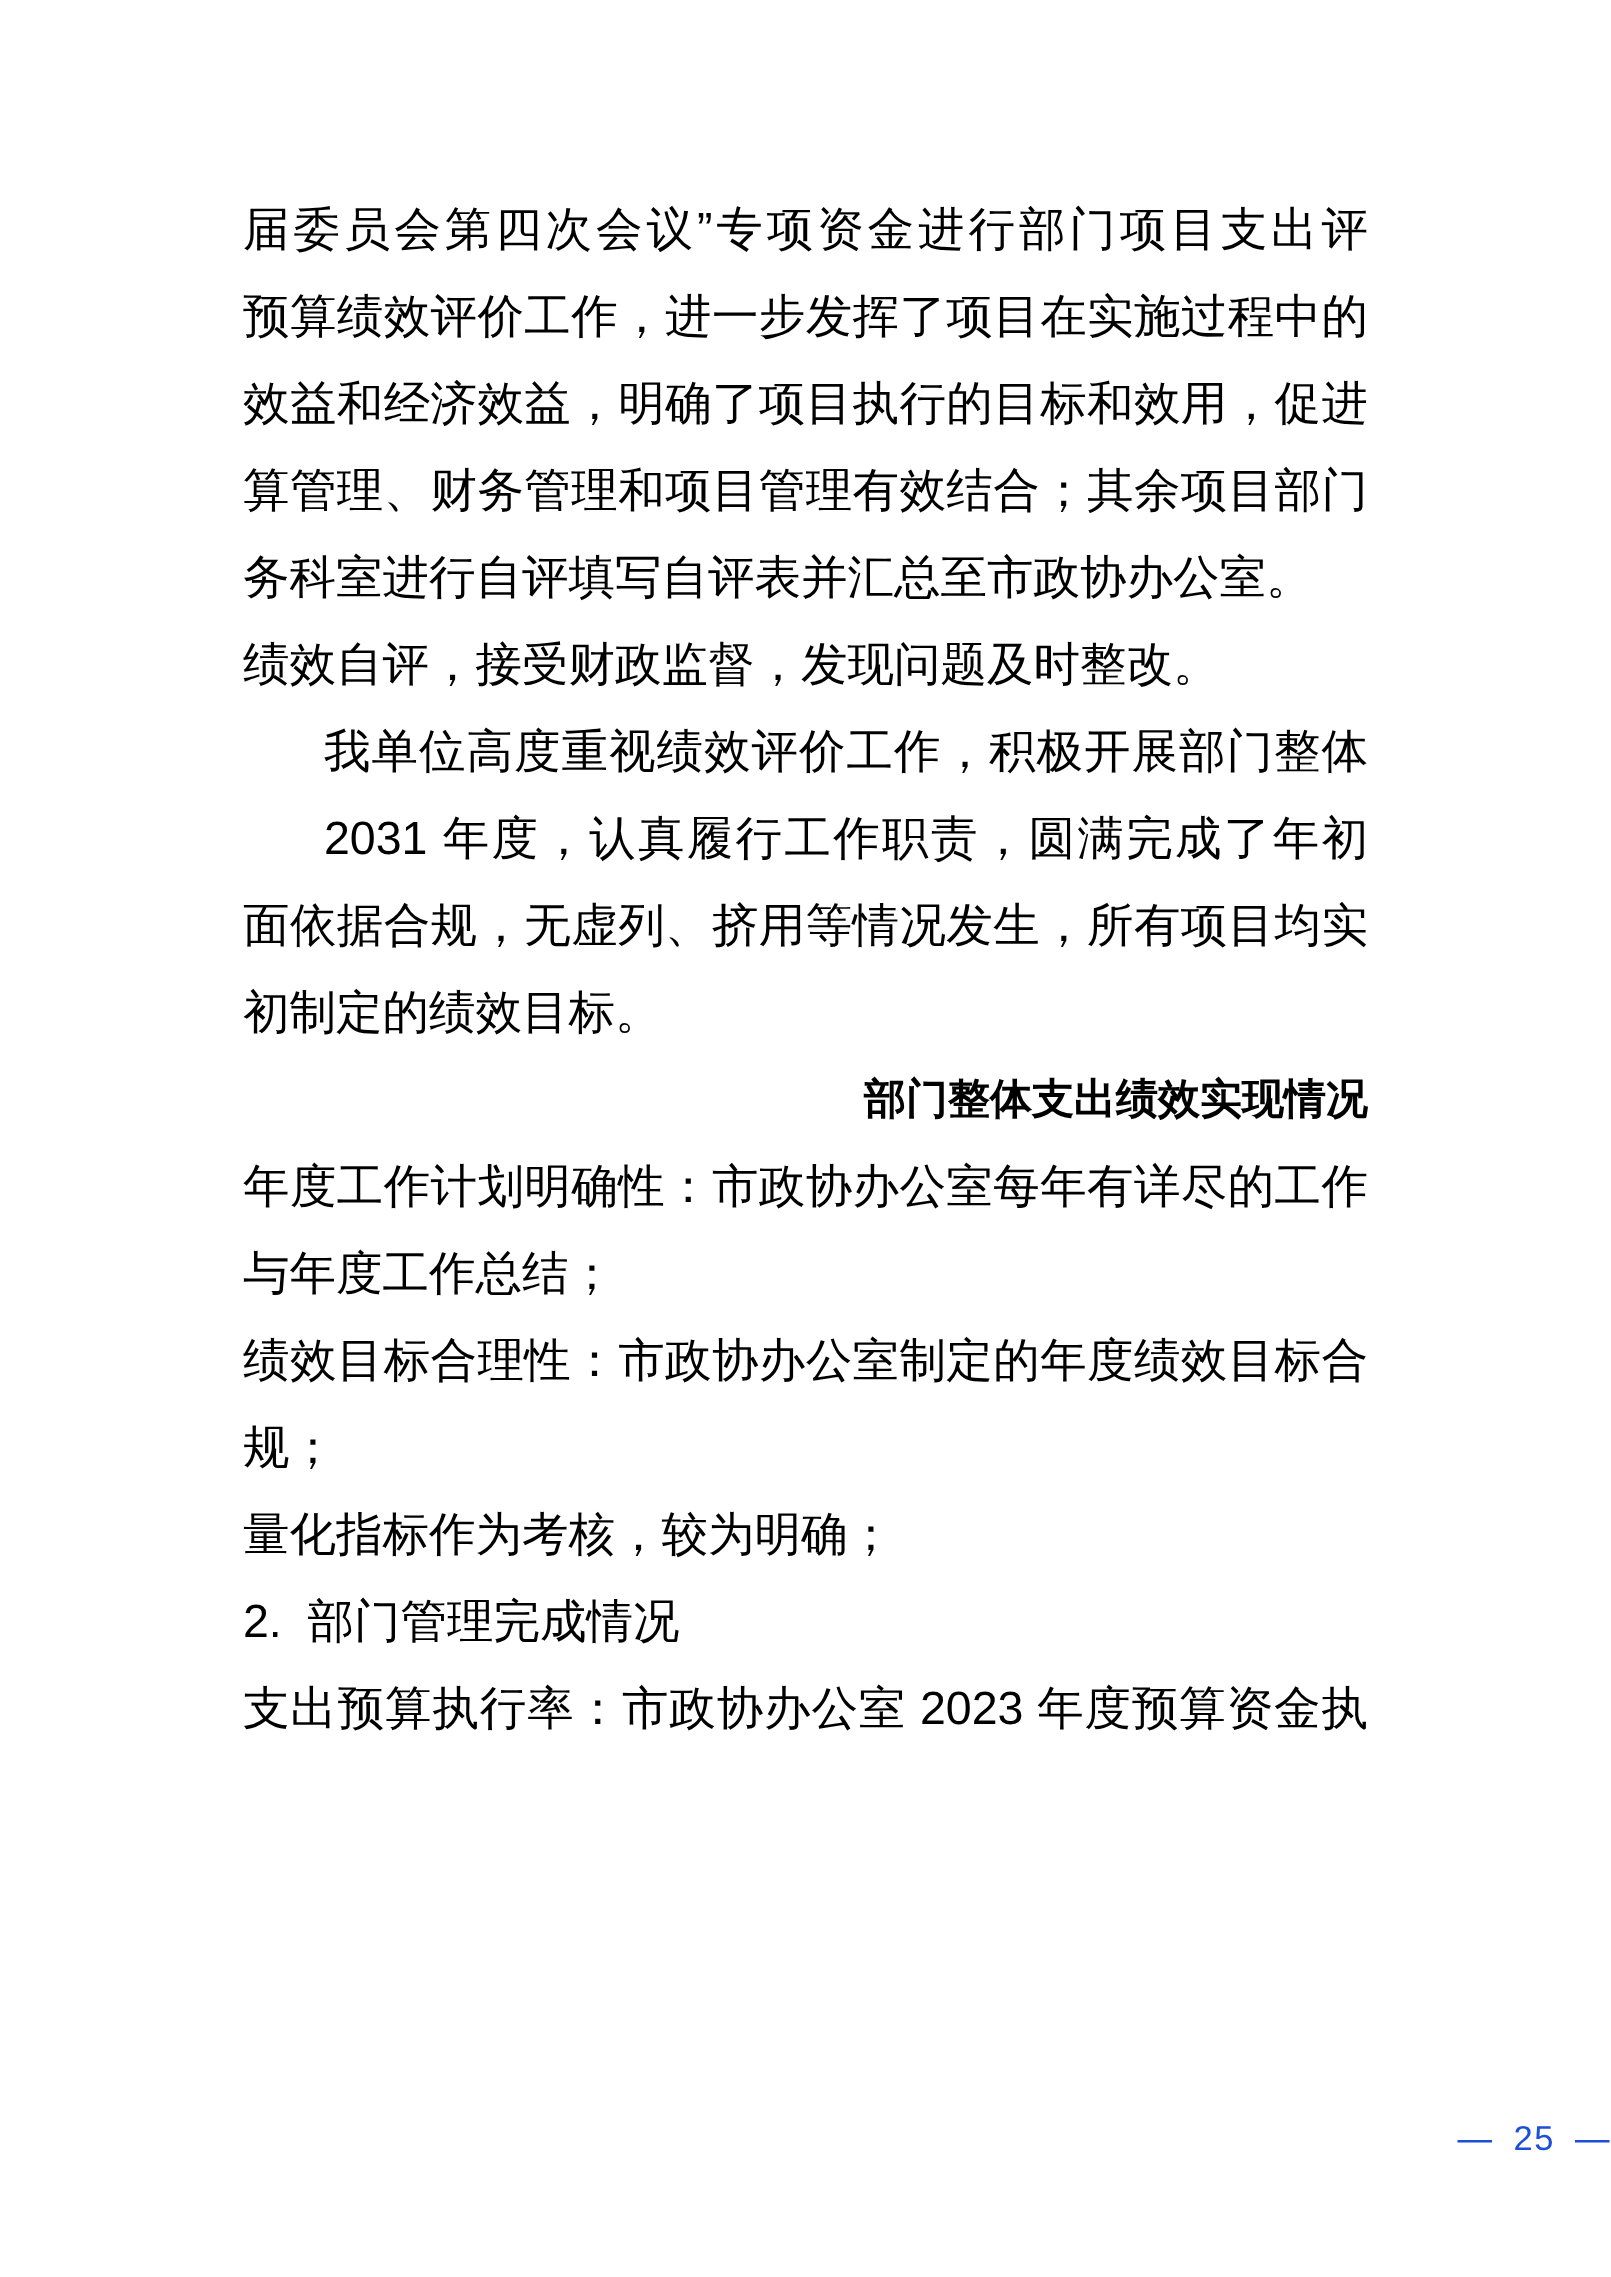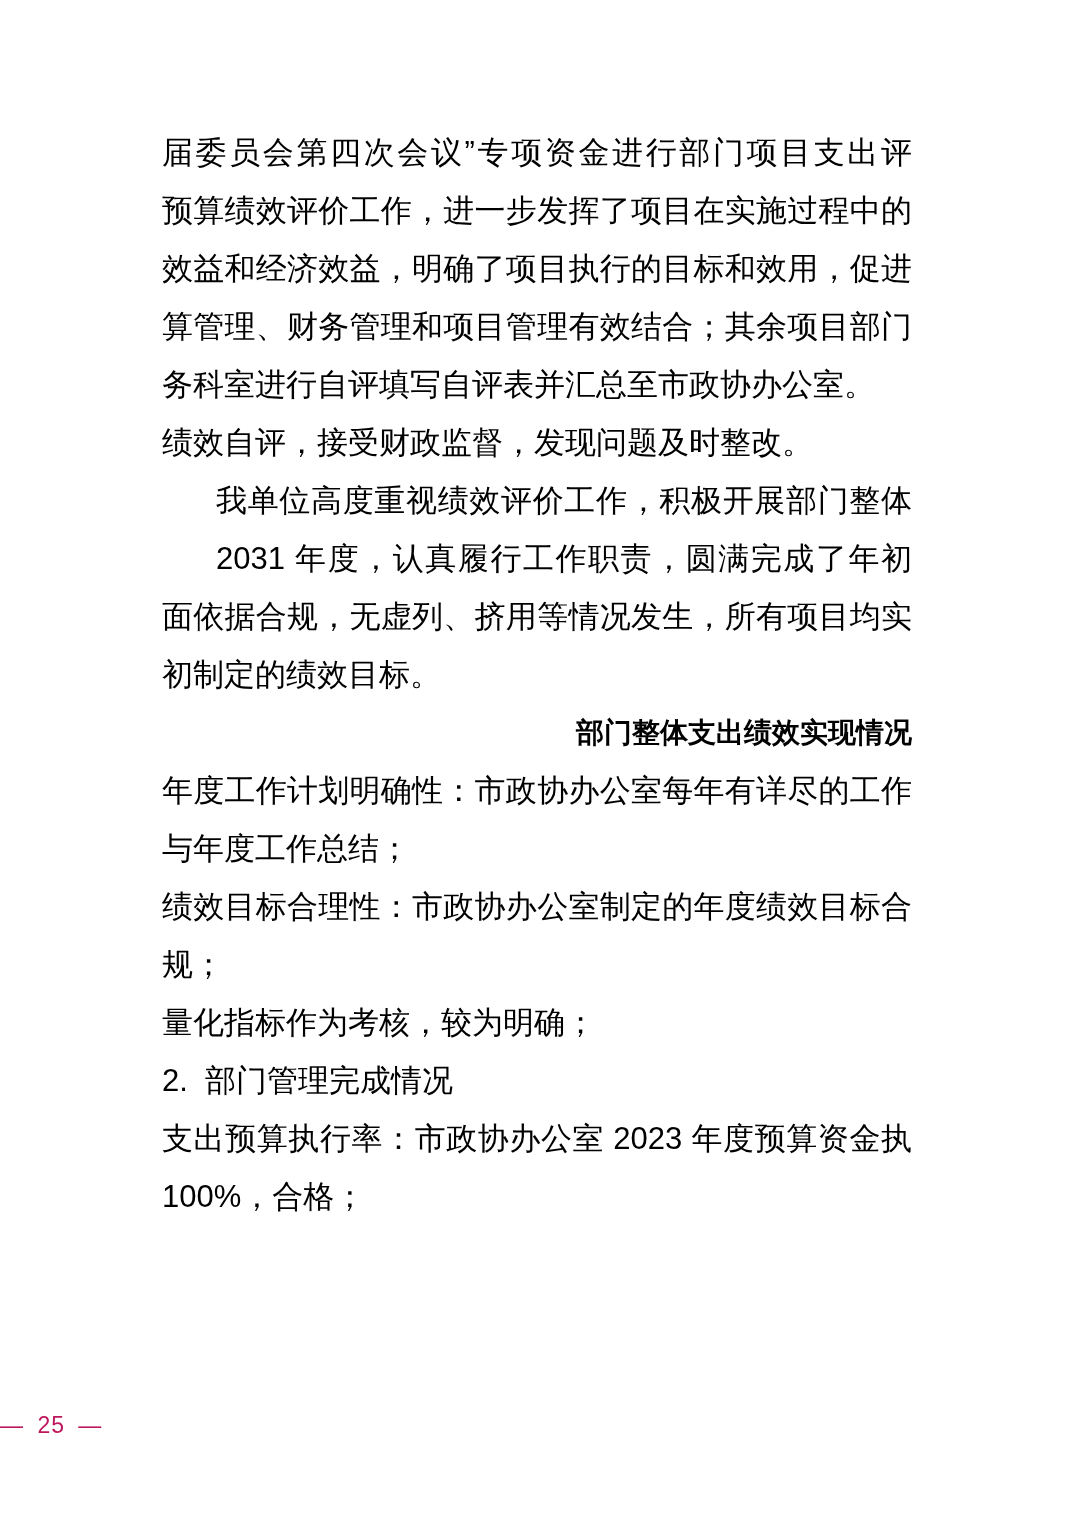--- a/index.html
+++ b/index.html
@@ -47,26 +47,26 @@
   }
   
   .num {
     white-space: pre-wrap;
   }
   .footer {
     position: absolute;
     left: 0;
     top: 1402px;
     width: 1074px;
-    text-align: left;
+    text-align: right;
     font-size: 23px;
     line-height: 46px;
     letter-spacing: 1px;
     word-spacing: 6px;
-    color: #be185d;
+    color: #1d4ed8;
   }
 </style>
 </head>
 <body>
 
 <div class="page">
   <div class="textblock">
     <div class="line fill">届委员会第四次会议”专项资金进行部门项目支出评价。通过</div>
     <div class="line fill">预算绩效评价工作，进一步发挥了项目在实施过程中的社会</div>
     <div class="line fill">效益和经济效益，明确了项目执行的目标和效用，促进了预</div>
@@ -78,17 +78,16 @@
     <div class="line fill">面依据合规，无虚列、挤用等情况发生，所有项目均实现了年</div>
     <div class="line">初制定的绩效目标。</div>
     <div class="line head">部门整体支出绩效实现情况</div>
     <div class="line fill">年度工作计划明确性：市政协办公室每年有详尽的工作计划</div>
     <div class="line">与年度工作总结；</div>
     <div class="line fill">绩效目标合理性：市政协办公室制定的年度绩效目标合理合</div>
     <div class="line">规；</div>
     <div class="line">量化指标作为考核，较为明确；</div>
     <div class="line num">2.  部门管理完成情况</div>
     <div class="line fill">支出预算执行率：市政协办公室 2023 年度预算资金执行率</div>
-    <div class="line">100%，合格；</div>
   </div>
 
   <div class="footer">— 25 —</div>
 </div>
 
 </body></html>

